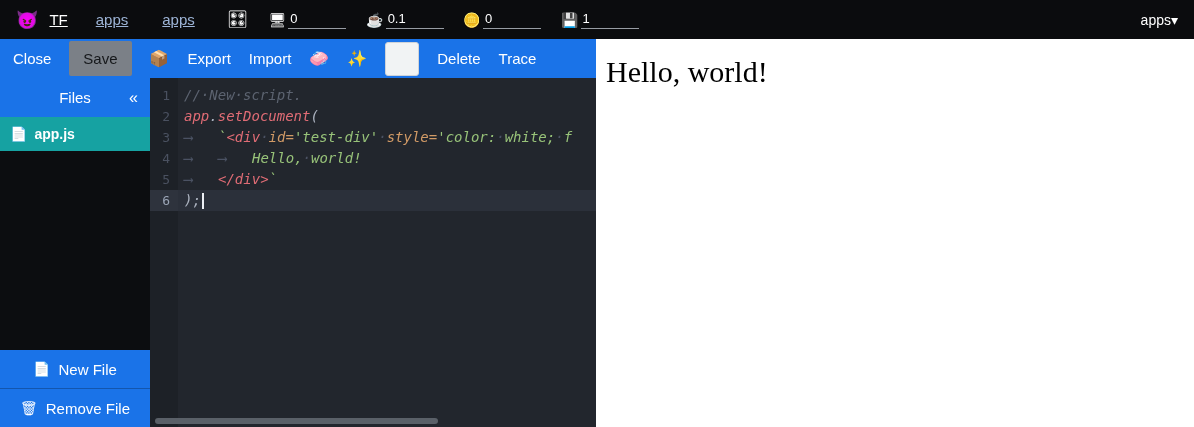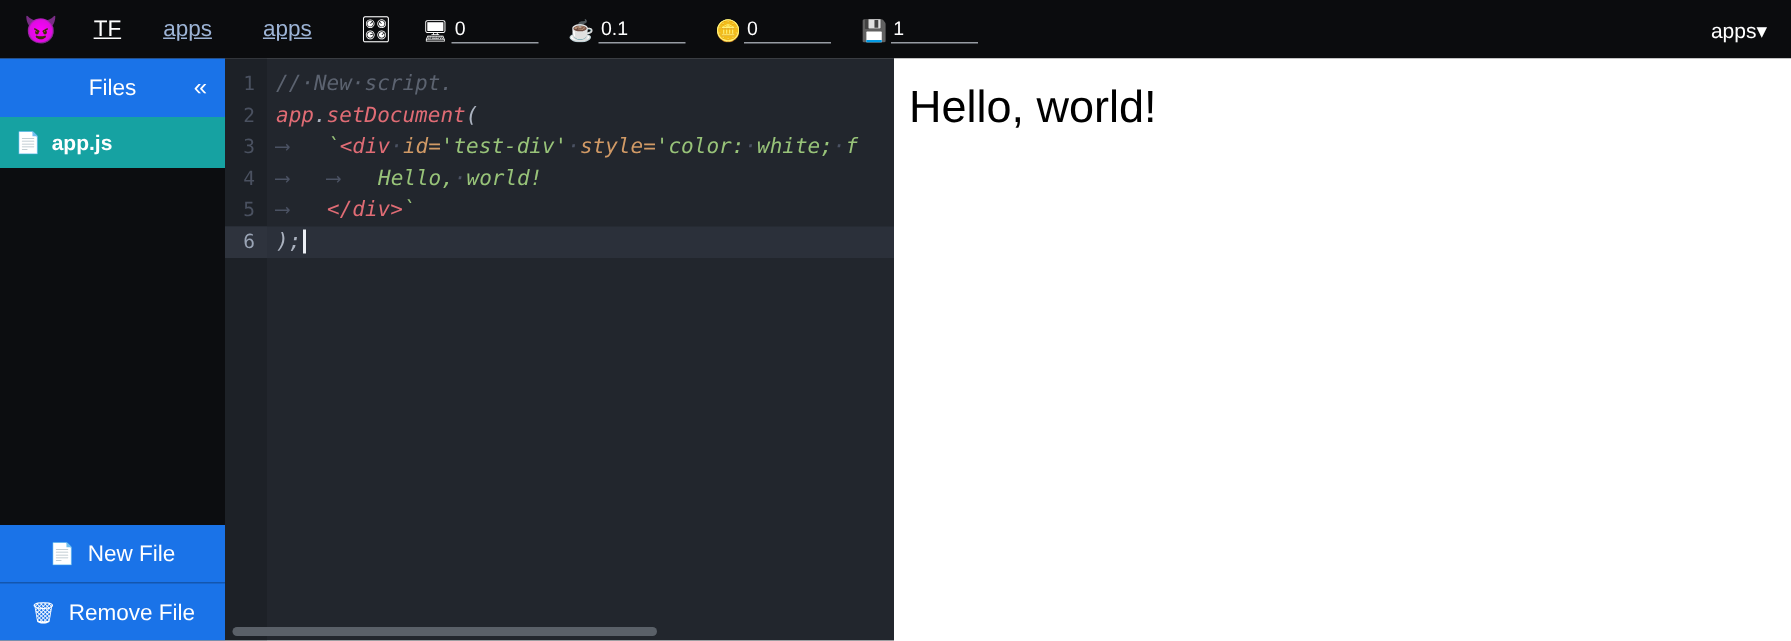--- a/index.html
+++ b/index.html
@@ -8,21 +8,21 @@
     width:1194px; height:427px; display:flex; flex-direction:column;
     font-family:"Liberation Sans", sans-serif; overflow:hidden; position:relative;
   }
 
   
   .topbar {
     flex:0 0 39px; height:39px; background:#0b0c0e; color:#fff;
     display:flex; align-items:center; padding:0 16px; font-size:15px;
   }
   .devil { font-size:18px; }
-  .brand { margin-left:24px; color:#fff; text-decoration:underline; cursor:pointer; }
+  .brand { margin-left:11px; color:#fff; text-decoration:underline; cursor:pointer; }
   .top-link { color:#9db4d6; text-decoration:underline; cursor:pointer; }
   .l1 { margin-left:28px; }
   .l2 { margin-left:34px; }
   .controls { margin-left:32px; font-size:17px; cursor:pointer; }
   .stat { margin-left:20px; display:flex; align-items:flex-end; gap:2px; }
   .stat-icon { font-size:14px; line-height:1; padding-bottom:2px; }
   .stat-val {
     min-width:58px; border-bottom:1px solid #979ca3; font-size:13px;
     padding:0 2px 2px 2px; color:#fff;
   }
@@ -106,21 +106,21 @@
   }
   @keyframes blink { 50% { opacity:0; } }
   .hthumb {
     position:absolute; bottom:3px; left:5px; width:283px; height:6px;
     background:#5a6068; border-radius:3px; cursor:pointer;
   }
 
   
   .preview { flex:1; background:#ffffff; min-width:0; }
   .preview-text {
-    font-family:Liberation Sans, sans-serif; font-size:30px; color:#000;
+    font-family:Liberation Serif, serif; font-size:30px; color:#000;
     padding:15px 0 0 10px; line-height:1.2;
   }
 </style>
 </head>
 <body>
 
 <div class="app">
 
   <header class="topbar">
     <span class="devil">😈</span>
@@ -147,20 +147,32 @@
     </span>
 
     <span class="spacer"></span>
     <span class="user">apps▾</span>
   </header>
 
   <div class="main">
 
     <div class="left">
 
+      <div class="toolbar">
+        <button class="tbtn">Close</button>
+        <button class="tbtn save">Save</button>
+        <button class="tbtn emoji">📦</button>
+        <button class="tbtn">Export</button>
+        <button class="tbtn">Import</button>
+        <button class="tbtn emoji">🧼</button>
+        <button class="tbtn emoji">✨</button>
+        <button class="tbtn blank"></button>
+        <button class="tbtn">Delete</button>
+        <button class="tbtn">Trace</button>
+      </div>
 
       <div class="workspace">
 
         <aside class="sidebar">
           <div class="files-header">
             <span>Files</span>
             <span class="collapse">«</span>
           </div>
           <div class="file-item">
             <span class="ficon">📄</span>

